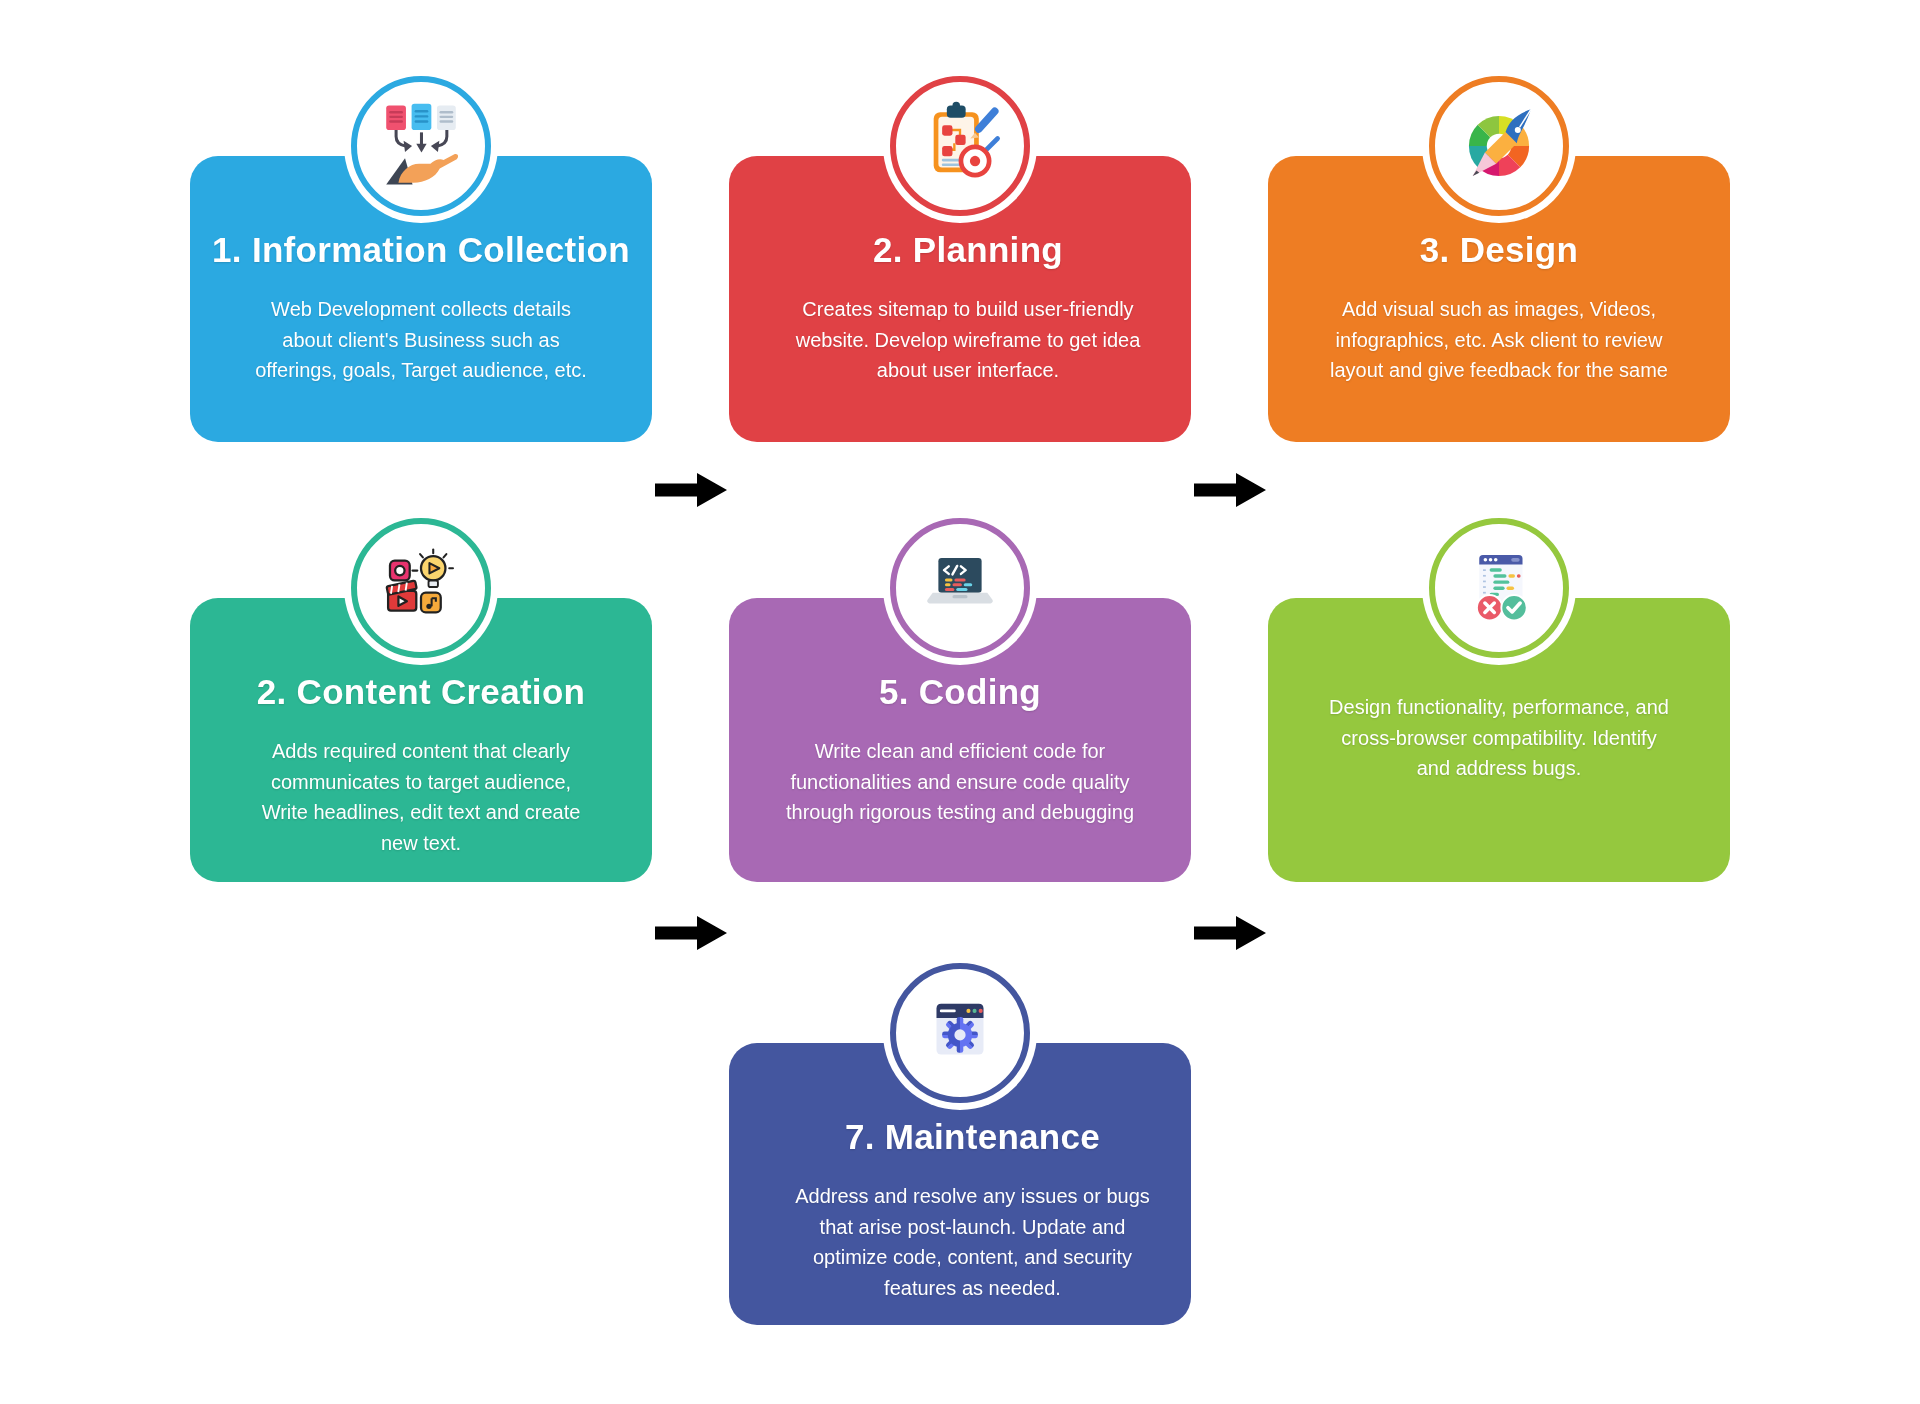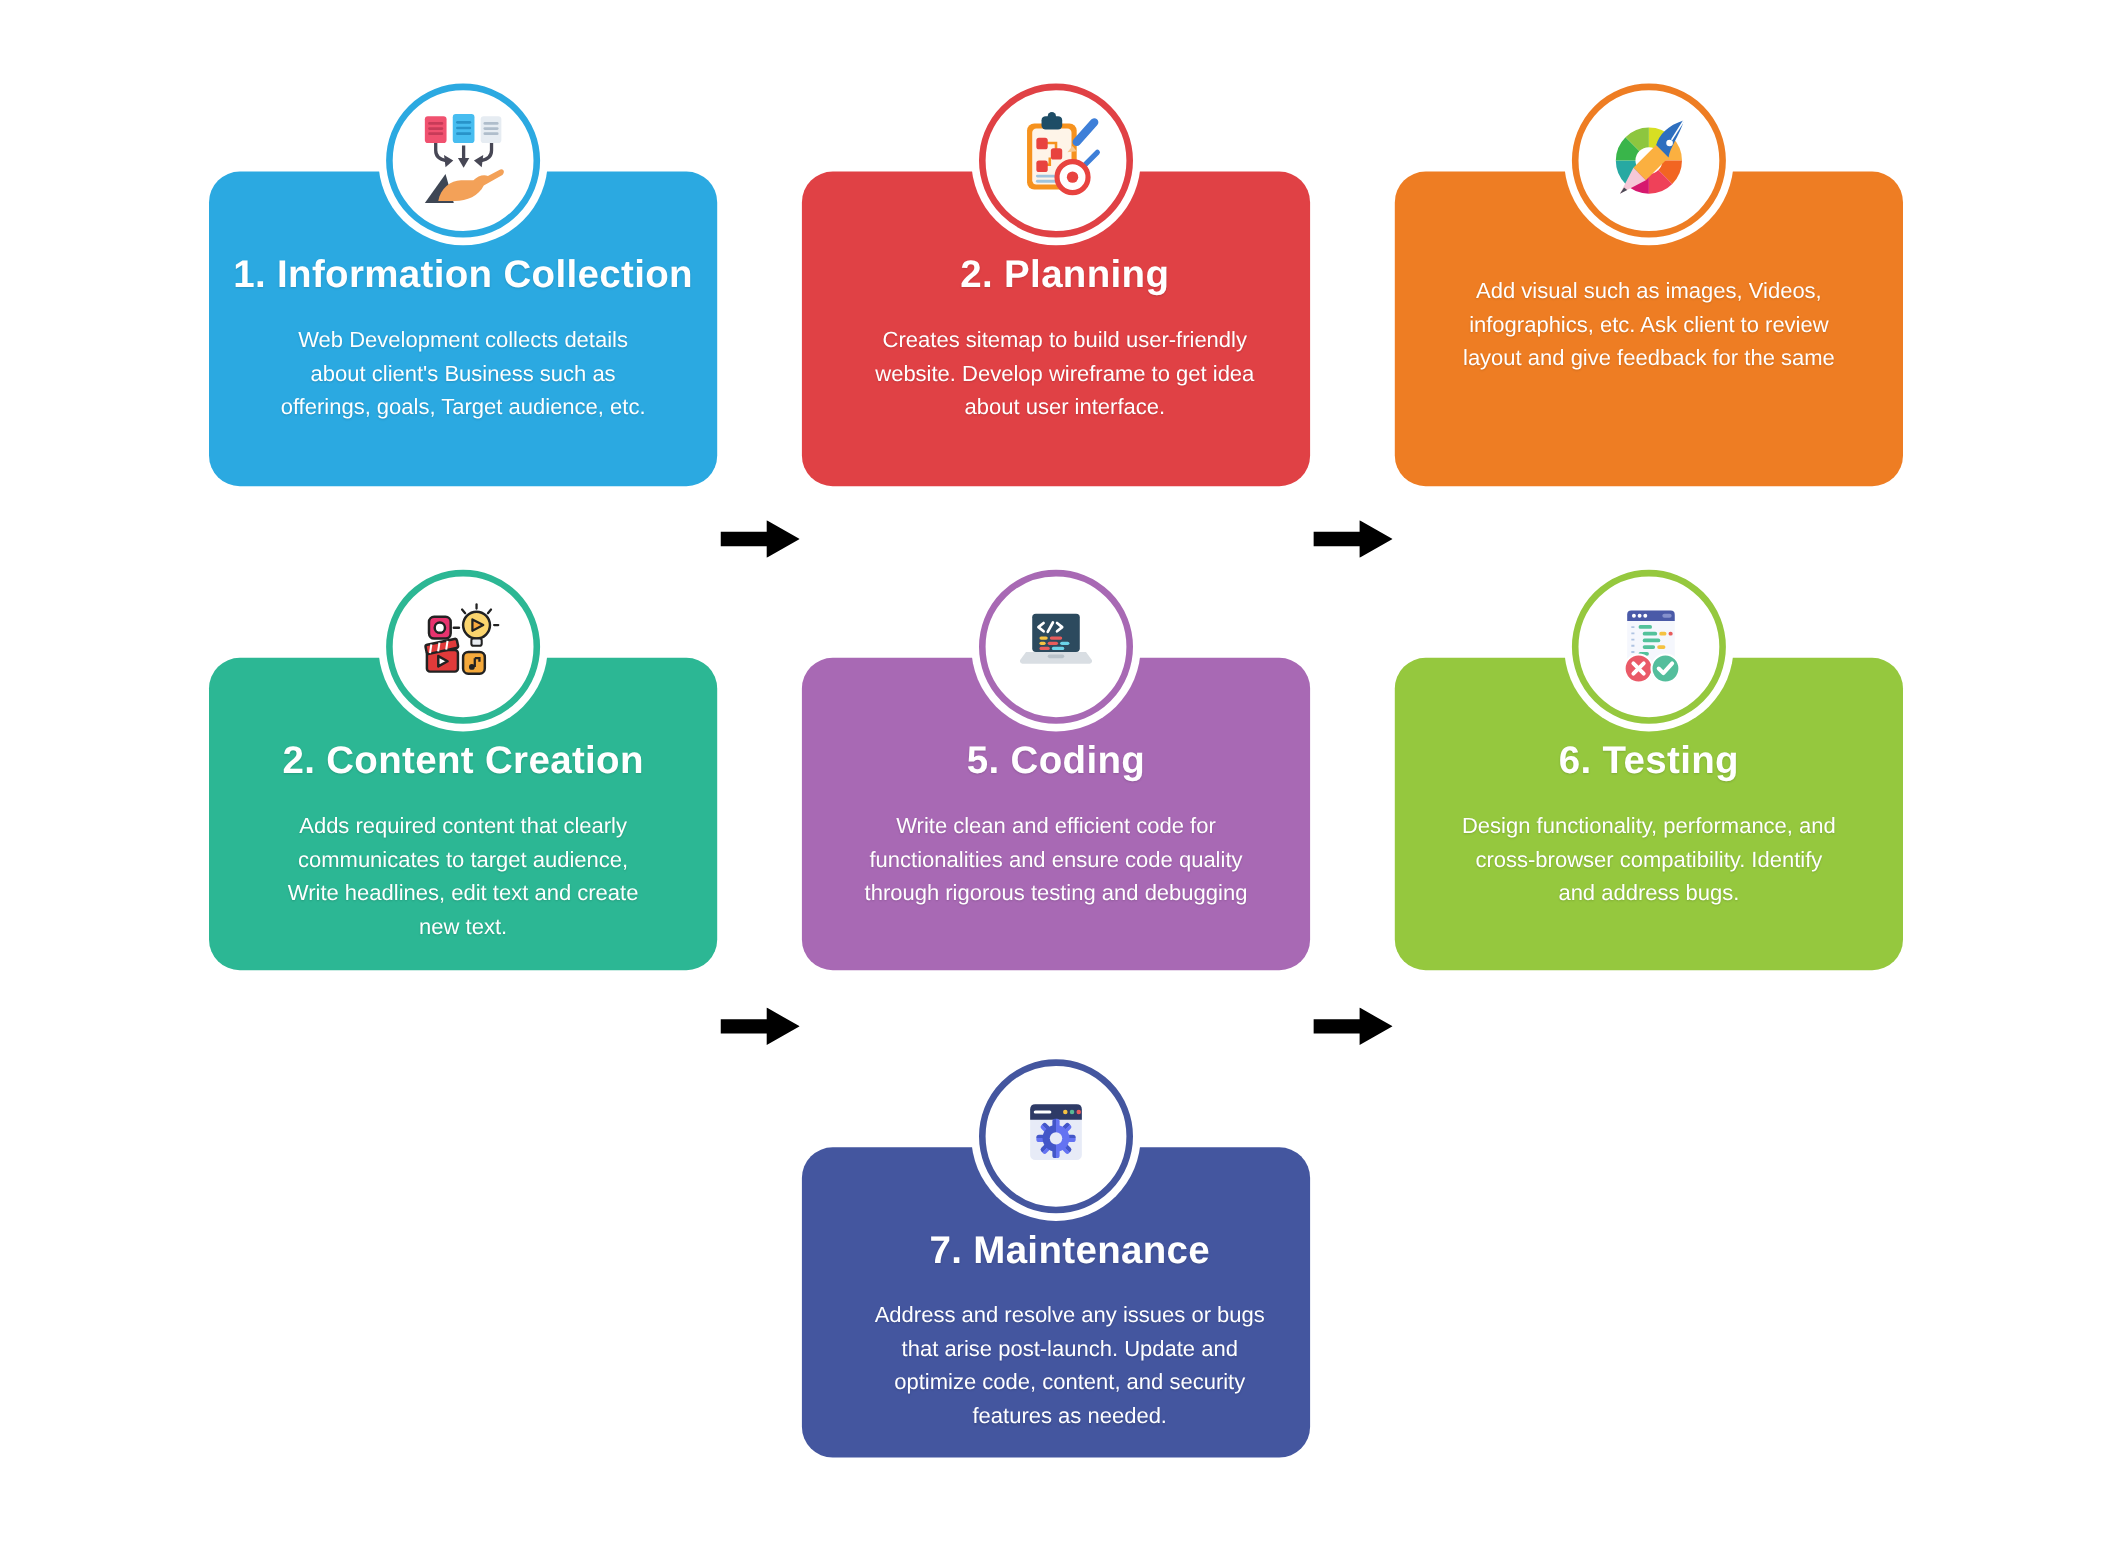--- a/index.html
+++ b/index.html
@@ -112,20 +112,21 @@
           <circle cx="50" cy="50" r="13" fill="#FFFFFF"></circle>
         </g>
         <polygon points="35,57 57,35 69,47 47,69" fill="#FBB040"></polygon>
         <polygon points="35,57 47,69 22,82" fill="#F6C8D8"></polygon>
         <polygon points="26,76 22,82 29,78.5" fill="#4A4A55"></polygon>
         <path d="M57,35 C60,25 68,16 84,11 C79,27 70,38 69,47 Z" fill="#2E6FBF"></path>
         <circle cx="70" cy="33" r="3.2" fill="#FFFFFF"></circle>
         <line x1="72" y1="30" x2="84" y2="11" stroke="#FFFFFF" stroke-width="1.6"></line>
       </svg>
     </div>
+    <h2>3. Design</h2>
     <p>Add visual such as images, Videos,
 infographics, etc. Ask client to review
 layout and give feedback for the same</p>
   </div>
 
   <div class="card h2 col1 row2" style="background-color: rgb(44, 183, 148);">
     <div class="icon-circle" style="border-color: rgb(44, 183, 148);">
       <svg viewBox="0 0 100 100" width="94" height="94">
         <rect x="17" y="21" width="21" height="21" rx="5" fill="#E8336E" stroke="#222222" stroke-width="2.4"></rect>
         <circle cx="27.5" cy="31.5" r="5" fill="#FFFFFF" stroke="#222222" stroke-width="2.4"></circle>
@@ -206,21 +207,20 @@
         <rect x="44" y="48.5" width="12" height="3.6" rx="1.8" fill="#53C29B"></rect>
         <rect x="58" y="48.5" width="8" height="3.6" rx="1.8" fill="#F5C242"></rect>
         <rect x="40" y="55" width="10" height="3.6" rx="1.8" fill="#53C29B"></rect>
         <circle cx="40" cy="71" r="13.5" fill="#EA5A68" stroke="#FFFFFF" stroke-width="2"></circle>
         <line x1="35" y1="66" x2="45" y2="76" stroke="#FFFFFF" stroke-width="3.8" stroke-linecap="round"></line>
         <line x1="45" y1="66" x2="35" y2="76" stroke="#FFFFFF" stroke-width="3.8" stroke-linecap="round"></line>
         <circle cx="66" cy="71" r="13.5" fill="#54BE9C" stroke="#FFFFFF" stroke-width="2"></circle>
         <path d="M59.5,71 l4.5,4.5 8.5,-9.5" fill="none" stroke="#FFFFFF" stroke-width="3.8" stroke-linecap="round" stroke-linejoin="round"></path>
       </svg>
     </div>
-    <h2>6. Testing</h2>
     <p>Design functionality, performance, and
 cross-browser compatibility. Identify
 and address bugs.</p>
   </div>
 
   <div class="card h3 col2 row3" style="background-color: rgb(68, 86, 159);">
     <div class="icon-circle" style="border-color: rgb(68, 86, 159);">
       <svg viewBox="0 0 100 100" width="94" height="94">
         <defs>
           <linearGradient id="gearGrad" x1="0" y1="0" x2="1" y2="0">

